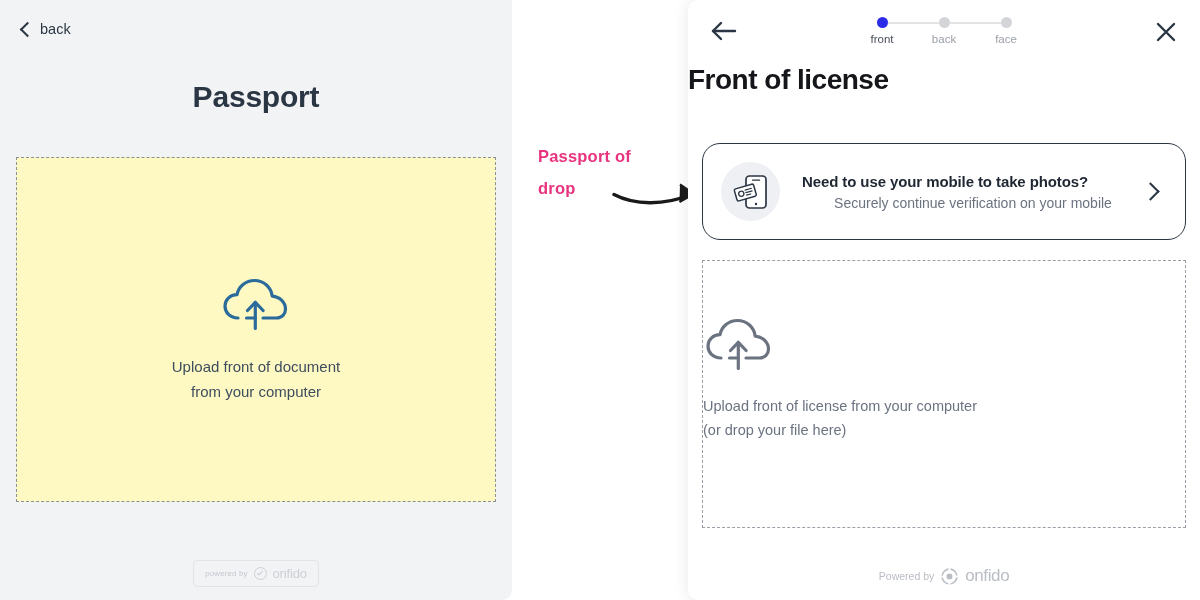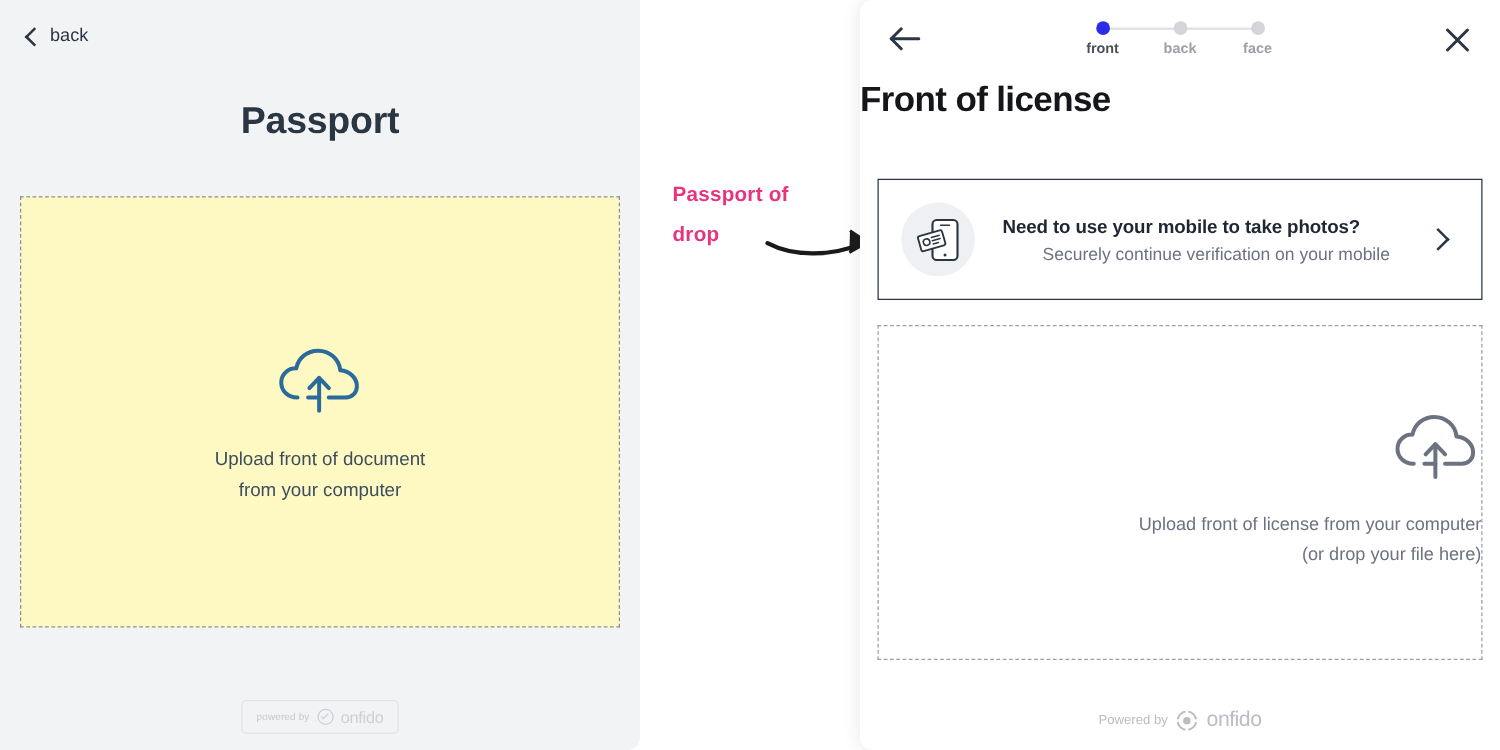--- a/index.html
+++ b/index.html
@@ -160,21 +160,20 @@
     border-radius: 10px 0 0 10px;
     box-shadow: 0 0 14px rgba(60, 70, 90, 0.13);
     box-sizing: border-box;
   }
   #right-header {
     position: absolute;
     left: 0;
     top: 0;
     width: 512px;
     height: 58px;
-    font-weight: bold;
   }
   #right-back-btn {
     position: absolute;
     left: 22px;
     top: 20px;
     width: 28px;
     height: 22px;
     cursor: pointer;
   }
   #right-close-btn {
@@ -250,21 +249,21 @@
   }
 
   
   #mobile-card {
     position: absolute;
     left: 14px;
     top: 143px;
     width: 484px;
     height: 97px;
     border: 1.3px solid #2b3644;
-    border-radius: 0;
+    border-radius: 18px;
     box-sizing: border-box;
     display: flex;
     align-items: center;
     cursor: pointer;
   }
   #mobile-icon-wrap {
     width: 59px;
     height: 59px;
     border-radius: 50%;
     background: #eef0f3;
@@ -308,23 +307,23 @@
     top: 260px;
     width: 484px;
     height: 268px;
     border: 1.3px dashed #9aa0a8;
     box-sizing: border-box;
     cursor: pointer;
   }
   #right-dz-inner {
     position: absolute;
     left: 0;
-    top: 68px;
+    top: 55px;
     width: 100%;
-    text-align: right;
+    text-align: left;
   }
   #right-dz-text {
     margin-top: 18px;
     font-size: 14.5px;
     line-height: 24px;
     color: #6b7280;
   }
 
   
   #right-footer {

